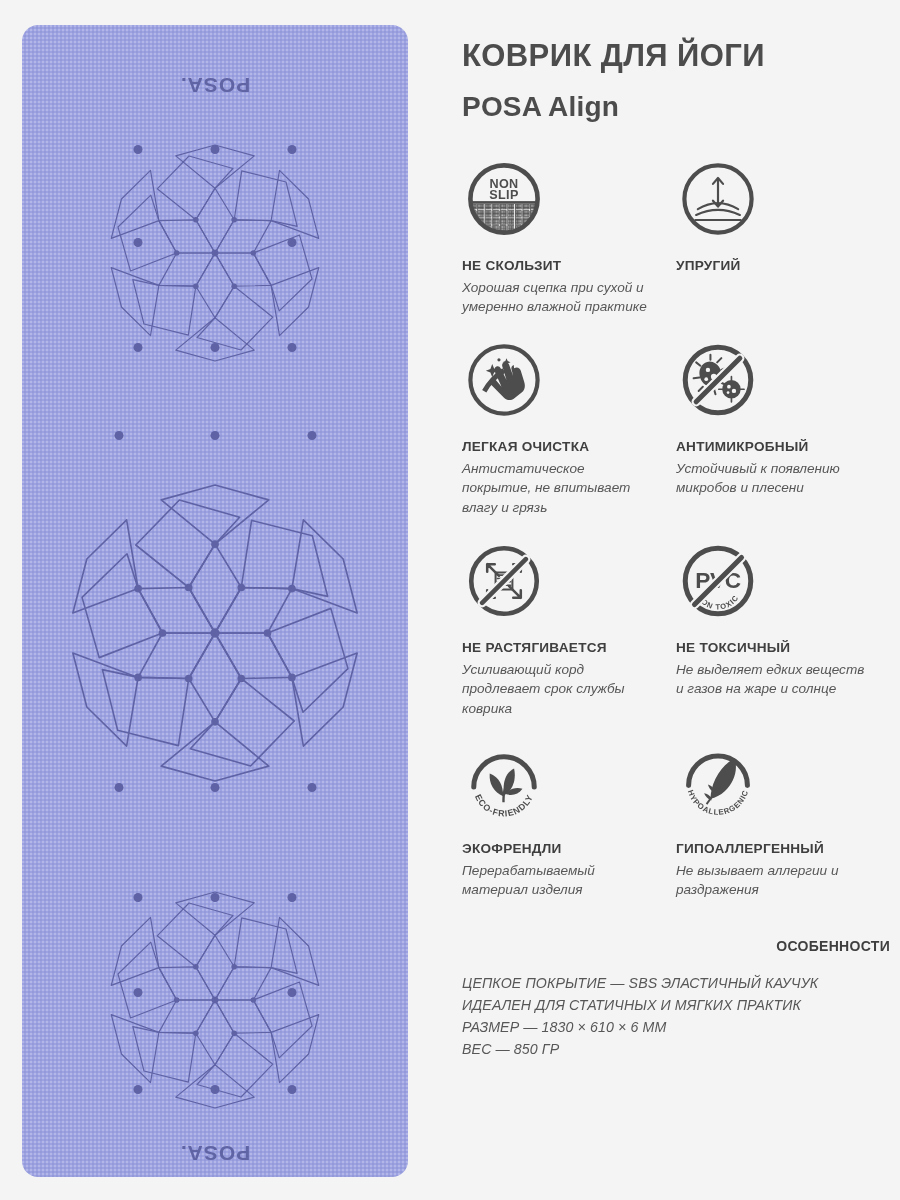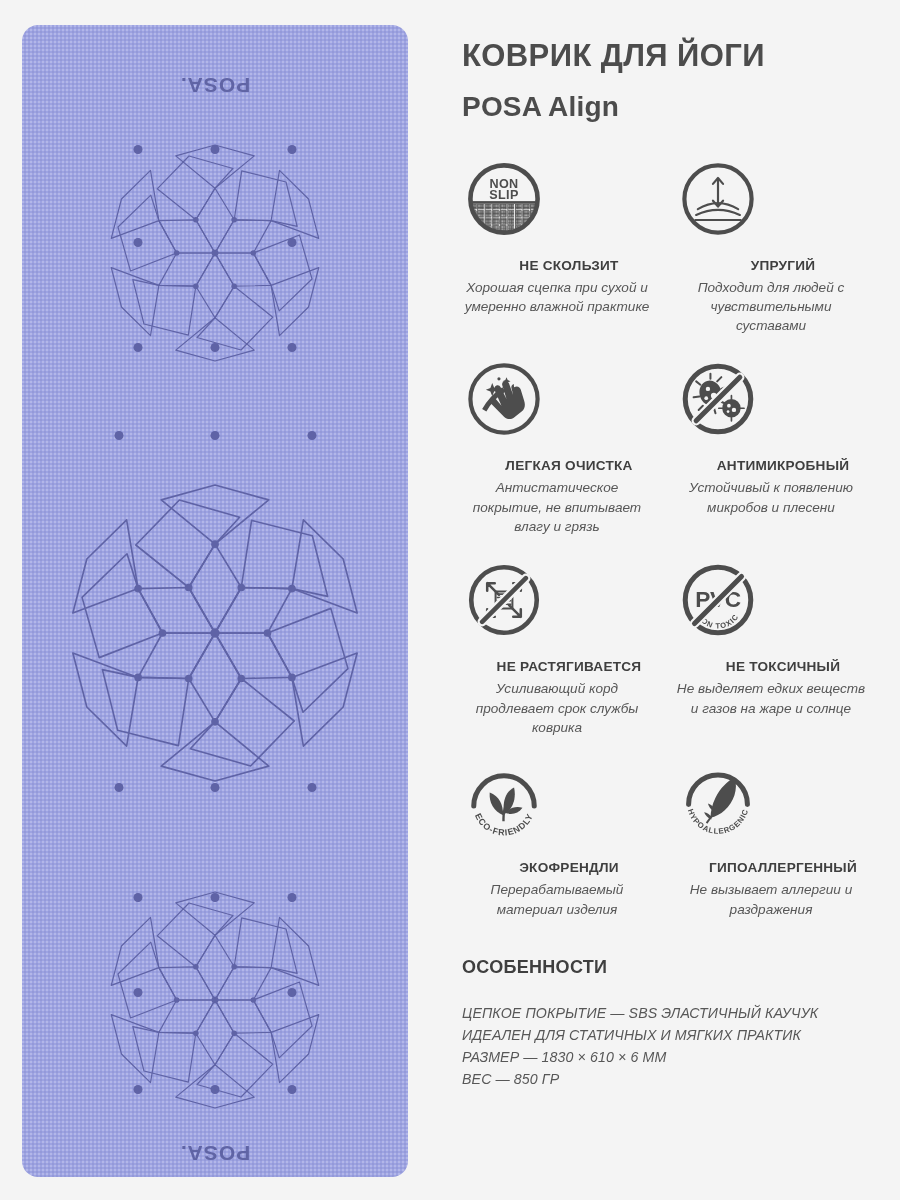--- a/index.html
+++ b/index.html
@@ -83,21 +83,21 @@
     margin-top: 16px;
     margin-bottom: 34px;
   }
 
   .features {
     display: grid;
     grid-template-columns: 214px 214px;
     column-gap: 0;
     row-gap: 0;
   }
-  .feature { padding-bottom: 22px; text-align: center; }
+  .feature { padding-bottom: 22px; }
   .feature .ficon {
     width: 84px; height: 84px;
     margin-bottom: 17px;
   }
   .feature .ficon svg { display: block; }
   .f-title {
     font-size: 13.6px;
     font-weight: 700;
     color: #3f3f3f;
     letter-spacing: .25px;
@@ -106,25 +106,26 @@
   .f-desc {
     font-size: 13.6px;
     color: #575757;
     line-height: 1.42;
     max-width: 190px;
     font-style: italic;
   }
 
   .specs { margin-top: 16px; }
   .specs-title {
-    font-size: 18px;
+    font-size: 14px;
     font-weight: 700;
     color: #3f3f3f;
     letter-spacing: .3px;
-    margin-bottom: 24px;
+    margin-bottom: 18px;
+    text-align: right;
   }
   .specs-line {
     font-size: 14.2px;
     color: #575757;
     line-height: 1.55;
     letter-spacing: .1px;
     font-style: italic;
   }
 </style>
 </head>
@@ -329,21 +330,20 @@
             <circle cx="50" cy="50" r="40" fill="none" stroke="#4d4d4d" stroke-width="5"></circle>
             <path d="M50 26v32" stroke="#4d4d4d" stroke-width="2.6" fill="none"></path>
             <path d="M44 32l6-7 6 7" stroke="#4d4d4d" stroke-width="2.6" fill="none" stroke-linecap="round" stroke-linejoin="round"></path>
             <path d="M44 52l6 7 6-7" stroke="#4d4d4d" stroke-width="2.6" fill="none" stroke-linecap="round" stroke-linejoin="round"></path>
             <path d="M26 62q24-14 48 0" stroke="#4d4d4d" stroke-width="2.6" fill="none" stroke-linecap="round"></path>
             <path d="M24 69q26-12 52 0" stroke="#4d4d4d" stroke-width="2.6" fill="none" stroke-linecap="round"></path>
             <path d="M23 75h54" stroke="#4d4d4d" stroke-width="2.6" fill="none" stroke-linecap="round"></path>
           </svg>
         </div>
         <div class="f-title">УПРУГИЙ</div>
-        <div class="f-desc">Подходит для людей с чувствительными суставами</div>
       </div>
 
       <div class="feature">
         <div class="ficon">
           <svg viewBox="0 0 100 100" width="84" height="84">
             <circle cx="50" cy="50" r="40" fill="none" stroke="#4d4d4d" stroke-width="5"></circle>
             <g fill="#4d4d4d">
               <path d="M62 36c4-2 7 0 8 3l4 13c1.6 5 1 10-3 13l-9 7c-4 3-9 2-12-1L35 56c-2-2-1-5 1-6 2-1 4-1 5 1l6 7 -8-18c-1-3 0-5 2-6 2-1 4 0 5 2l7 14-5-16c-1-3 1-5 3-5 2-1 4 .5 5 2.6l5 14-2-8c-.8-3 .6-5 2.6-5.6z"></path>
               <path d="M24 62q9-16 24-26l4 5Q37 50 29 65z"></path>
               <path d="M36 31l2.2 5.4L43.6 39l-5.4 2.2L36 46.6l-2.2-5.4L28.4 39l5.4-2.2z"></path>

